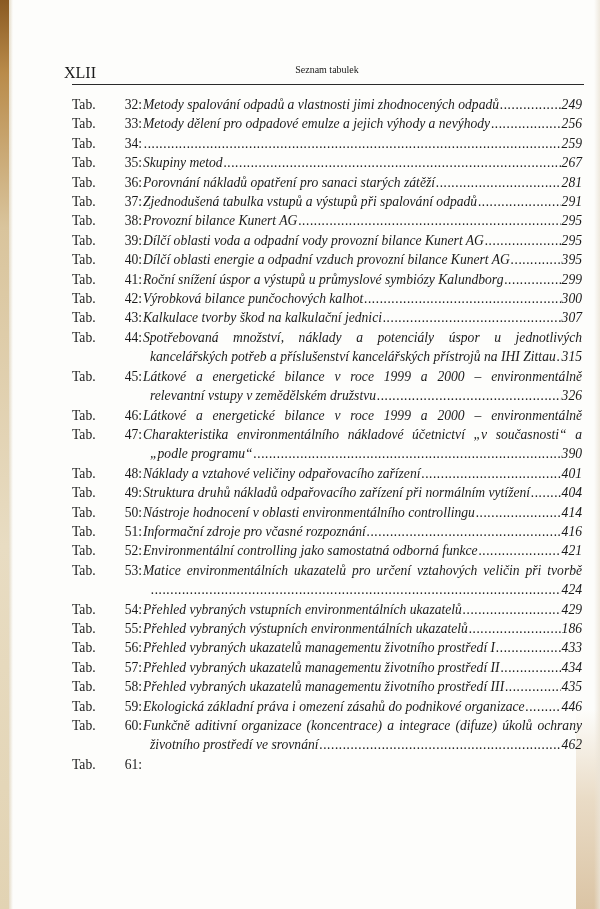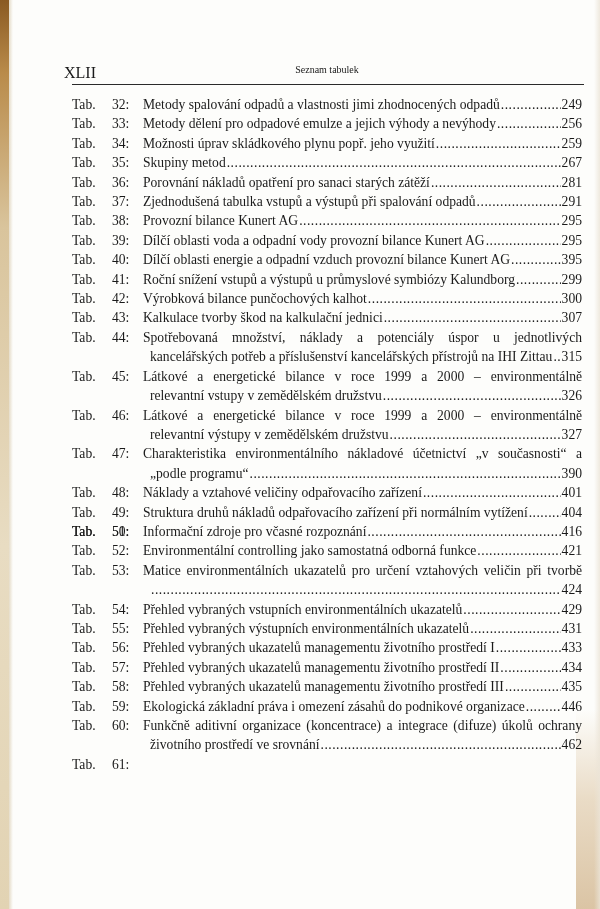--- a/index.html
+++ b/index.html
@@ -42,24 +42,25 @@
     .toc {
       position: absolute; left: 72px; top: 95px; width: 510px;
     }
     .entry {
       position: relative; font-size: 13.6px; line-height: 19.4px;
     }
     .entry .tab-label {
       position: absolute; left: 0; top: 0; width: 40px;
     }
     .entry .tab-num {
-      position: absolute; left: 40px; top: 0; width: 30px; 
+      position: absolute; left: 40px; top: 0; width: 30px; text-align: right;
     }
     .entry .body {
       margin-left: 71px;
+      font-style: italic;
     }
     .line {
       display: flex; align-items: baseline; white-space: nowrap;
     }
     .line.justify {
       text-align: justify; text-align-last: justify; display: block;
     }
     .line .text { flex: 0 0 auto; }
     .line .leader {
       flex: 1 1 auto; overflow: hidden; margin: 0 1px;
@@ -104,21 +105,20 @@
           <span class="leader"></span>
           <span class="page">256</span>
         </div>
       </div>
     </div>
     <div class="entry">
       <span class="tab-label">Tab.</span>
       <span class="tab-num">34:</span>
       <div class="body">
         <div class="line">
-          <span class="text">Možnosti úprav skládkového plynu popř. jeho využití</span>
           <span class="leader"></span>
           <span class="page">259</span>
         </div>
       </div>
     </div>
     <div class="entry">
       <span class="tab-label">Tab.</span>
       <span class="tab-num">35:</span>
       <div class="body">
         <div class="line">
@@ -181,21 +181,21 @@
           <span class="leader"></span>
           <span class="page">395</span>
         </div>
       </div>
     </div>
     <div class="entry">
       <span class="tab-label">Tab.</span>
       <span class="tab-num">41:</span>
       <div class="body">
         <div class="line">
-          <span class="text">Roční snížení vstupů a výstupů u průmyslové symbiózy Kalundborg</span>
+          <span class="text">Roční snížení úspor a výstupů u průmyslové symbiózy Kalundborg</span>
           <span class="leader"></span>
           <span class="page">299</span>
         </div>
       </div>
     </div>
     <div class="entry">
       <span class="tab-label">Tab.</span>
       <span class="tab-num">42:</span>
       <div class="body">
         <div class="line">
@@ -238,25 +238,20 @@
           <span class="leader"></span>
           <span class="page">326</span>
         </div>
       </div>
     </div>
     <div class="entry">
       <span class="tab-label">Tab.</span>
       <span class="tab-num">46:</span>
       <div class="body">
         <div class="line justify">Látkové a energetické bilance v roce 1999 a 2000 – environmentálně</div>
-        <div class="line cont">
-          <span class="text">relevantní výstupy v zemědělském družstvu</span>
-          <span class="leader"></span>
-          <span class="page">327</span>
-        </div>
       </div>
     </div>
     <div class="entry">
       <span class="tab-label">Tab.</span>
       <span class="tab-num">47:</span>
       <div class="body">
         <div class="line justify">Charakteristika environmentálního nákladové účetnictví „v současnosti“ a</div>
         <div class="line cont">
           <span class="text">„podle programu“</span>
           <span class="leader"></span>
@@ -282,20 +277,27 @@
         <div class="line">
           <span class="text">Struktura druhů nákladů odpařovacího zařízení při normálním vytížení</span>
           <span class="leader"></span>
           <span class="page">404</span>
         </div>
       </div>
     </div>
     <div class="entry">
       <span class="tab-label">Tab.</span>
       <span class="tab-num">50:</span>
+      <div class="body">
+        <div class="line">
+          <span class="text">Nástroje hodnocení v oblasti environmentálního controllingu</span>
+          <span class="leader"></span>
+          <span class="page">414</span>
+        </div>
+      </div>
     </div>
     <div class="entry">
       <span class="tab-label">Tab.</span>
       <span class="tab-num">51:</span>
       <div class="body">
         <div class="line">
           <span class="text">Informační zdroje pro včasné rozpoznání</span>
           <span class="leader"></span>
           <span class="page">416</span>
         </div>
@@ -334,21 +336,21 @@
         </div>
       </div>
     </div>
     <div class="entry">
       <span class="tab-label">Tab.</span>
       <span class="tab-num">55:</span>
       <div class="body">
         <div class="line">
           <span class="text">Přehled vybraných výstupních environmentálních ukazatelů</span>
           <span class="leader"></span>
-          <span class="page">431</span>
+          <span class="page">186</span>
         </div>
       </div>
     </div>
     <div class="entry">
       <span class="tab-label">Tab.</span>
       <span class="tab-num">56:</span>
       <div class="body">
         <div class="line">
           <span class="text">Přehled vybraných ukazatelů managementu životního prostředí I</span>
           <span class="leader"></span>

